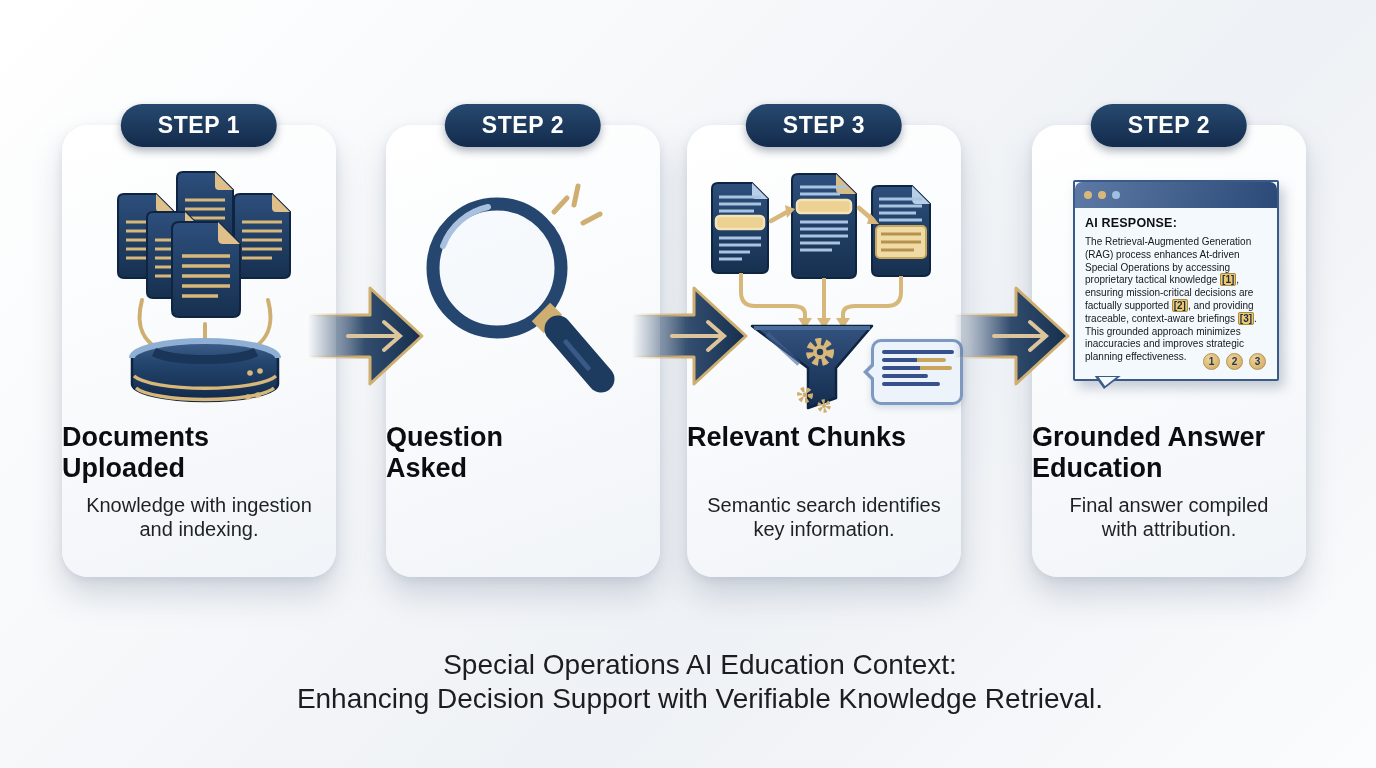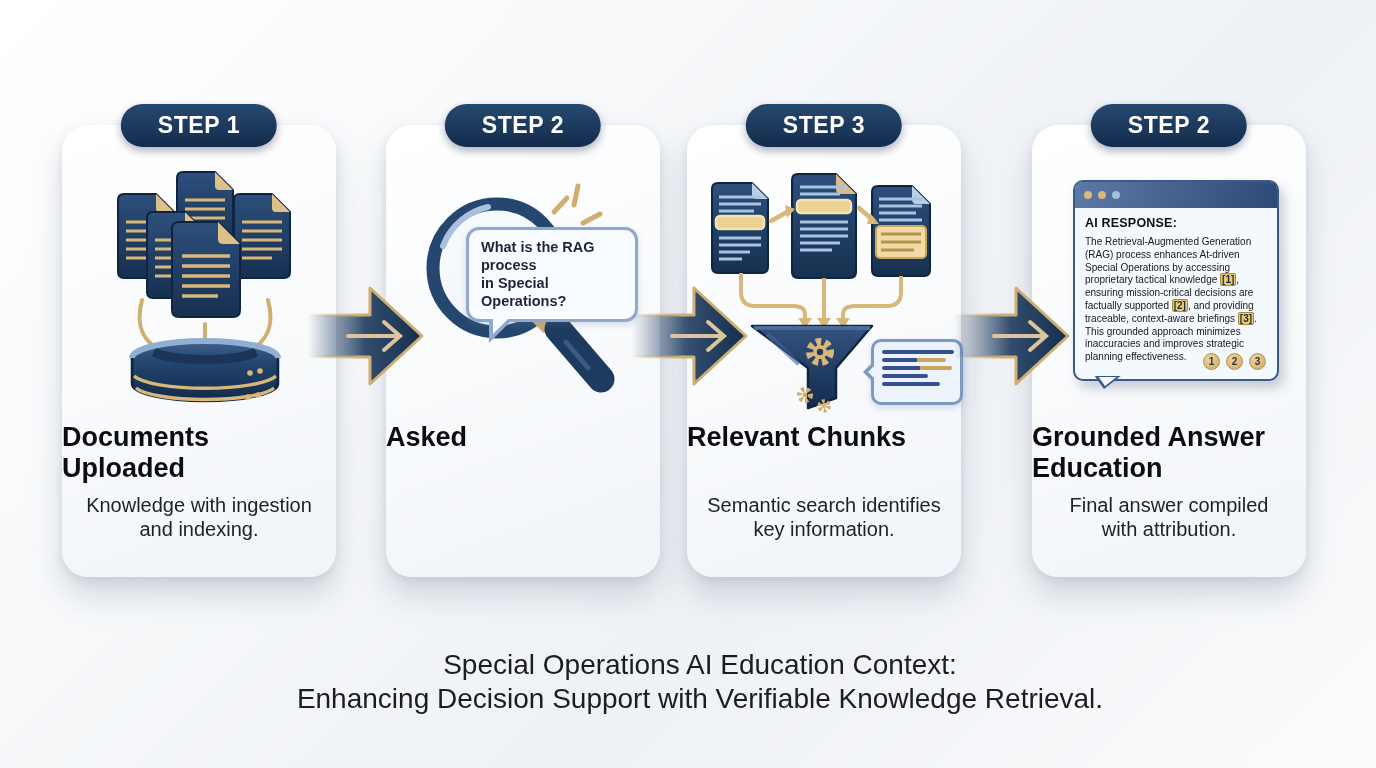--- a/index.html
+++ b/index.html
@@ -76,21 +76,21 @@
     border:7px solid transparent; border-right-color:#edf3fb;
   }
   .snip-line { height:3.5px; border-radius:2px; background:#35508a; margin-bottom:4.5px; }
   .snip-line.gold { background:linear-gradient(90deg,#35508a 55%,#caa55e 55%); }
   .snip-line.w1{width:72px;} .snip-line.w2{width:64px;} .snip-line.w3{width:70px;}
   .snip-line.w4{width:46px;} .snip-line.w5{width:58px;}
 
   
   .ai-window {
     position:absolute; left:41px; top:55px; width:206px;
-    background:#f4f9fe; border:2.5px solid #3a5a88; border-radius:10px;
+    background:#f4f9fe; border:2.5px solid #3a5a88; border-radius:2px;
     box-shadow:5px 7px 12px rgba(100,115,140,.35); z-index:4;
   }
   .ai-titlebar {
     height:26px; border-radius:7px 7px 0 0;
     background:linear-gradient(105deg,#5d7aa6,#2c4a77);
     display:flex; align-items:center; gap:6px; padding-left:9px;
   }
   .dot { width:8px; height:8px; border-radius:50%; }
   .dot-gold { background:#d8b87a; } .dot-blue { background:#9fc0e0; }
   .ai-body { padding:8px 9px 9px 10px; }
@@ -239,26 +239,23 @@
           <line x1="155" y1="140" x2="167" y2="152" stroke="#cfae72" stroke-width="26" stroke-linecap="butt"></line>
           <line x1="172" y1="157" x2="215" y2="207" stroke="#1d3a5f" stroke-width="27" stroke-linecap="round"></line>
           <line x1="180" y1="170" x2="202" y2="196" stroke="#46689a" stroke-width="5" stroke-linecap="round" opacity=".7"></line>
         </g>
         <g stroke="#cfae72" stroke-width="5" stroke-linecap="round">
           <line x1="168" y1="40" x2="181" y2="26"></line>
           <line x1="188" y1="33" x2="192" y2="14"></line>
           <line x1="197" y1="51" x2="214" y2="42"></line>
         </g>
       </svg>
-      <div class="query-bubble">
-        <div>What is the RAG process</div>
-        <div>in Special Operations?</div>
-      </div>
     </div>
     <div class="title">
+      <div>Question</div>
       <div>Asked</div>
     </div>
   </div>
 
   <div class="card card3">
     <div class="badge">STEP 3</div>
     <div class="icon-area">
       <svg width="283" height="252" viewBox="0 0 283 250">
         <defs>
           <linearGradient id="nav3" x1="0" y1="0" x2="0" y2="1">

